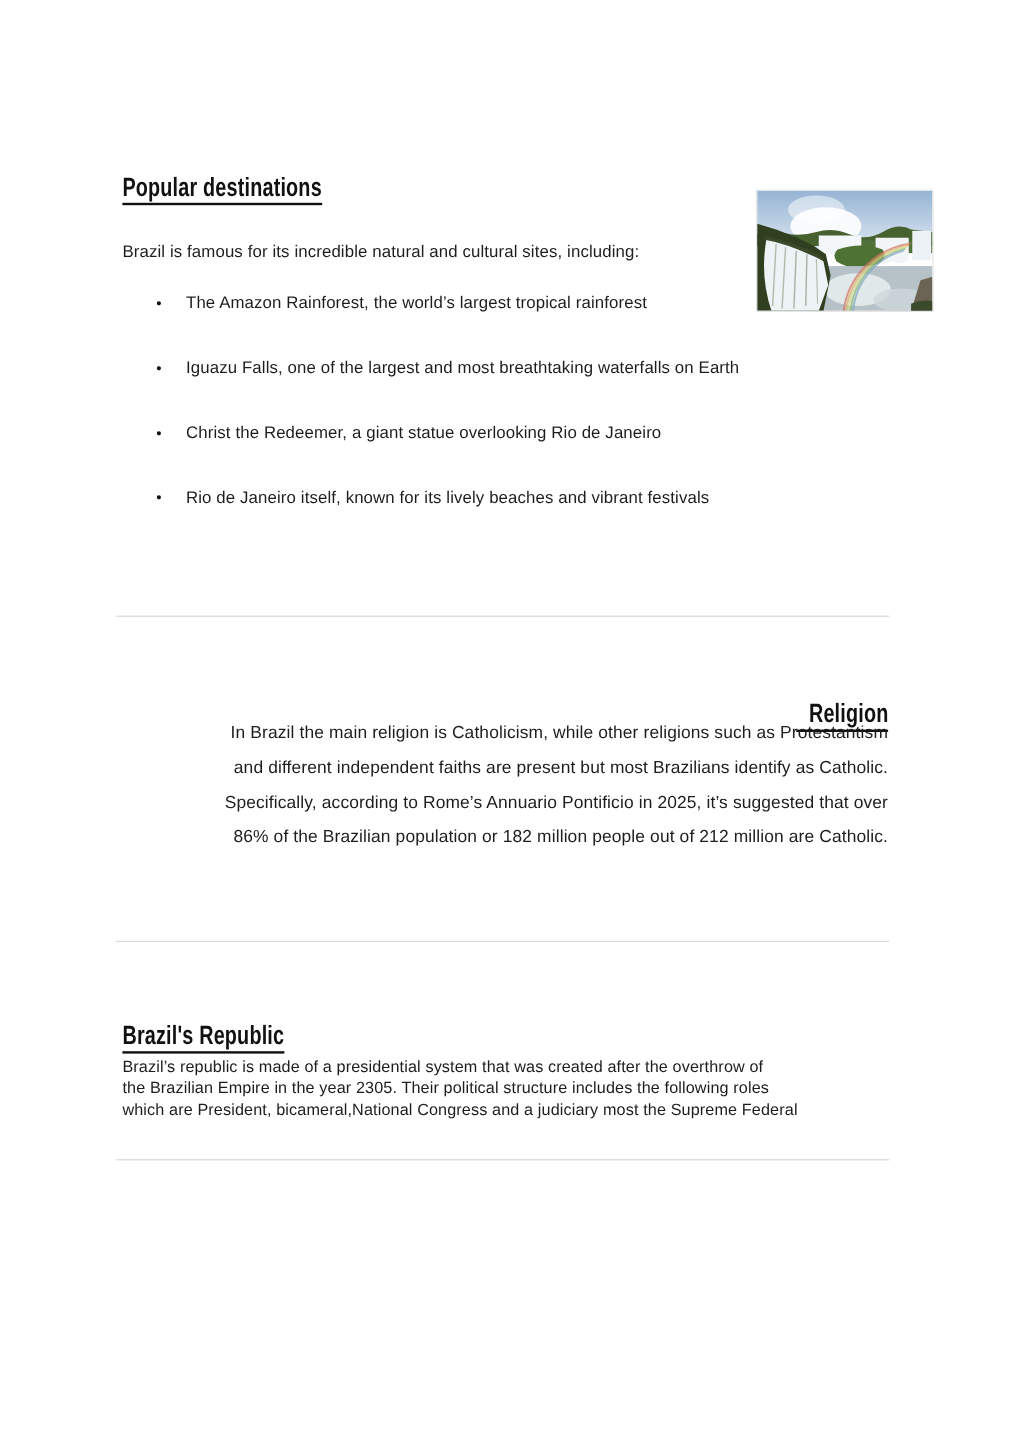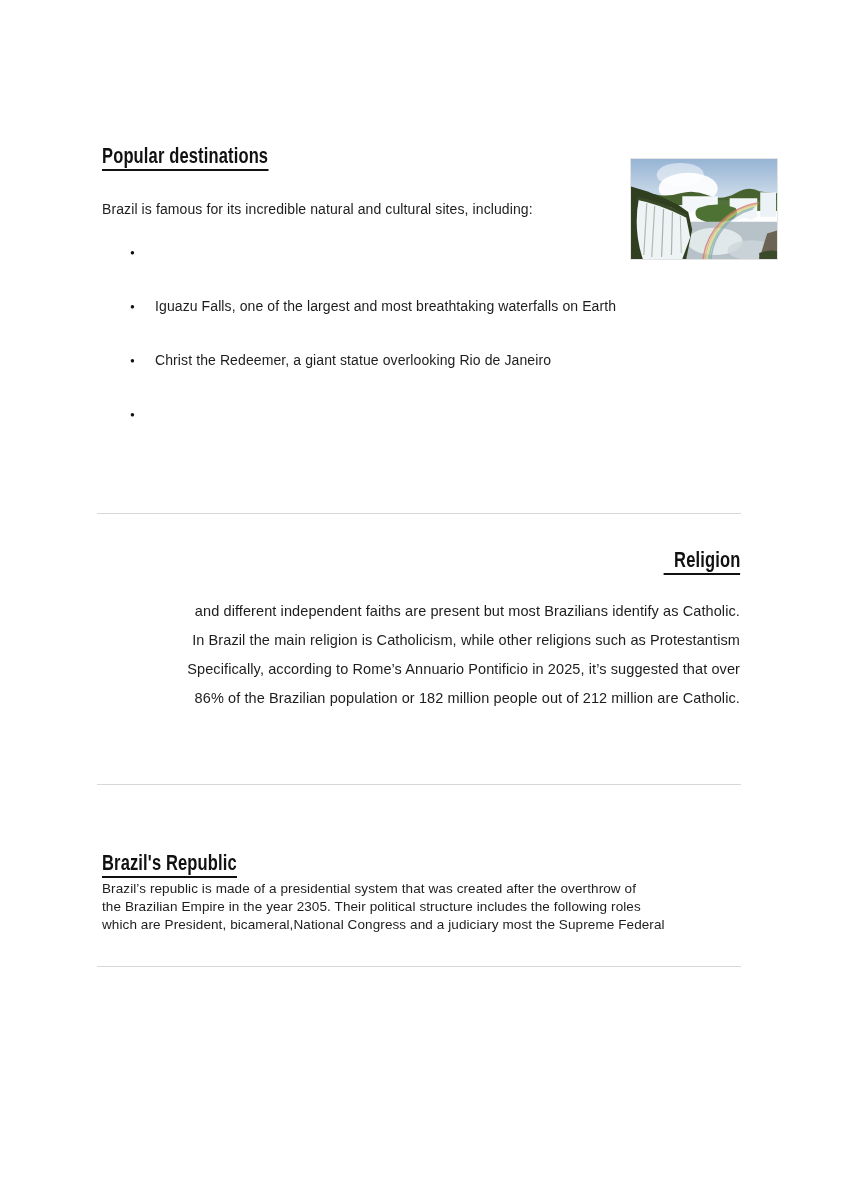--- a/index.html
+++ b/index.html
@@ -21,21 +21,21 @@
     color:#111111;
   }
   .heading .ht{
     display:inline-block;
     transform:scaleX(0.75);
     border-bottom:2px solid #111111;
     padding-bottom:1px;
     letter-spacing:0.2px;
   }
   .heading.h-left .ht{transform-origin:0 100%;}
-  .heading.h-right{text-align:right;}
+  .heading.h-right{text-align:right;margin-top:35px;}
   .heading.h-right .ht{transform-origin:100% 100%;padding-left:14px;}
 
   .body-text{
     position:absolute;
     font-size:14px;
     line-height:19px;
     white-space:nowrap;
     letter-spacing:0.1px;
   }
 
@@ -88,31 +88,33 @@
 
   <div class="heading h-left" style="left:102px;top:144px;">
     <span class="ht">Popular destinations</span>
   </div>
 
   <div class="body-text" style="left:102px;top:200px;">Brazil is famous for its incredible natural and cultural sites, including:</div>
 
   <ul class="bullets">
     <li>
       <span class="dot">●</span>
+      <span>The Amazon Rainforest, the world’s largest tropical rainforest</span>
     </li>
     <li>
       <span class="dot">●</span>
       <span>Iguazu Falls, one of the largest and most breathtaking waterfalls on Earth</span>
     </li>
     <li>
       <span class="dot">●</span>
       <span>Christ the Redeemer, a giant statue overlooking Rio de Janeiro</span>
     </li>
     <li>
       <span class="dot">●</span>
+      <span>Rio de Janeiro itself, known for its lively beaches and vibrant festivals</span>
     </li>
   </ul>
 
   <div class="photo" role="img" aria-label="Panoramic photo of Iguazu Falls with a rainbow over the cascades">
     <svg viewBox="0 0 148 102" preserveAspectRatio="none">
       <defs>
         <linearGradient id="sky" x1="0" y1="0" x2="0" y2="1">
           <stop offset="0" stop-color="#96b4d4"></stop>
           <stop offset="1" stop-color="#dde7f0"></stop>
         </linearGradient>
@@ -159,22 +161,22 @@
     </svg>
   </div>
 
   <div class="divider d1"></div>
 
   <div class="heading h-right" style="right:109px;top:548px;">
     <span class="ht">Religion</span>
   </div>
 
   <div class="religion-para">
+    <div class="line">In Brazil the main religion is Catholicism, while other religions such as Protestantism</div>
     <div class="line">and different independent faiths are present but most Brazilians identify as Catholic.</div>
-    <div class="line">In Brazil the main religion is Catholicism, while other religions such as Protestantism</div>
     <div class="line">Specifically, according to Rome’s Annuario Pontificio in 2025, it’s suggested that over</div>
     <div class="line">86% of the Brazilian population or 182 million people out of 212 million are Catholic.</div>
   </div>
 
   <div class="divider d2"></div>
 
   <div class="heading h-left" style="left:102px;top:851px;">
     <span class="ht">Brazil's Republic</span>
   </div>
 

